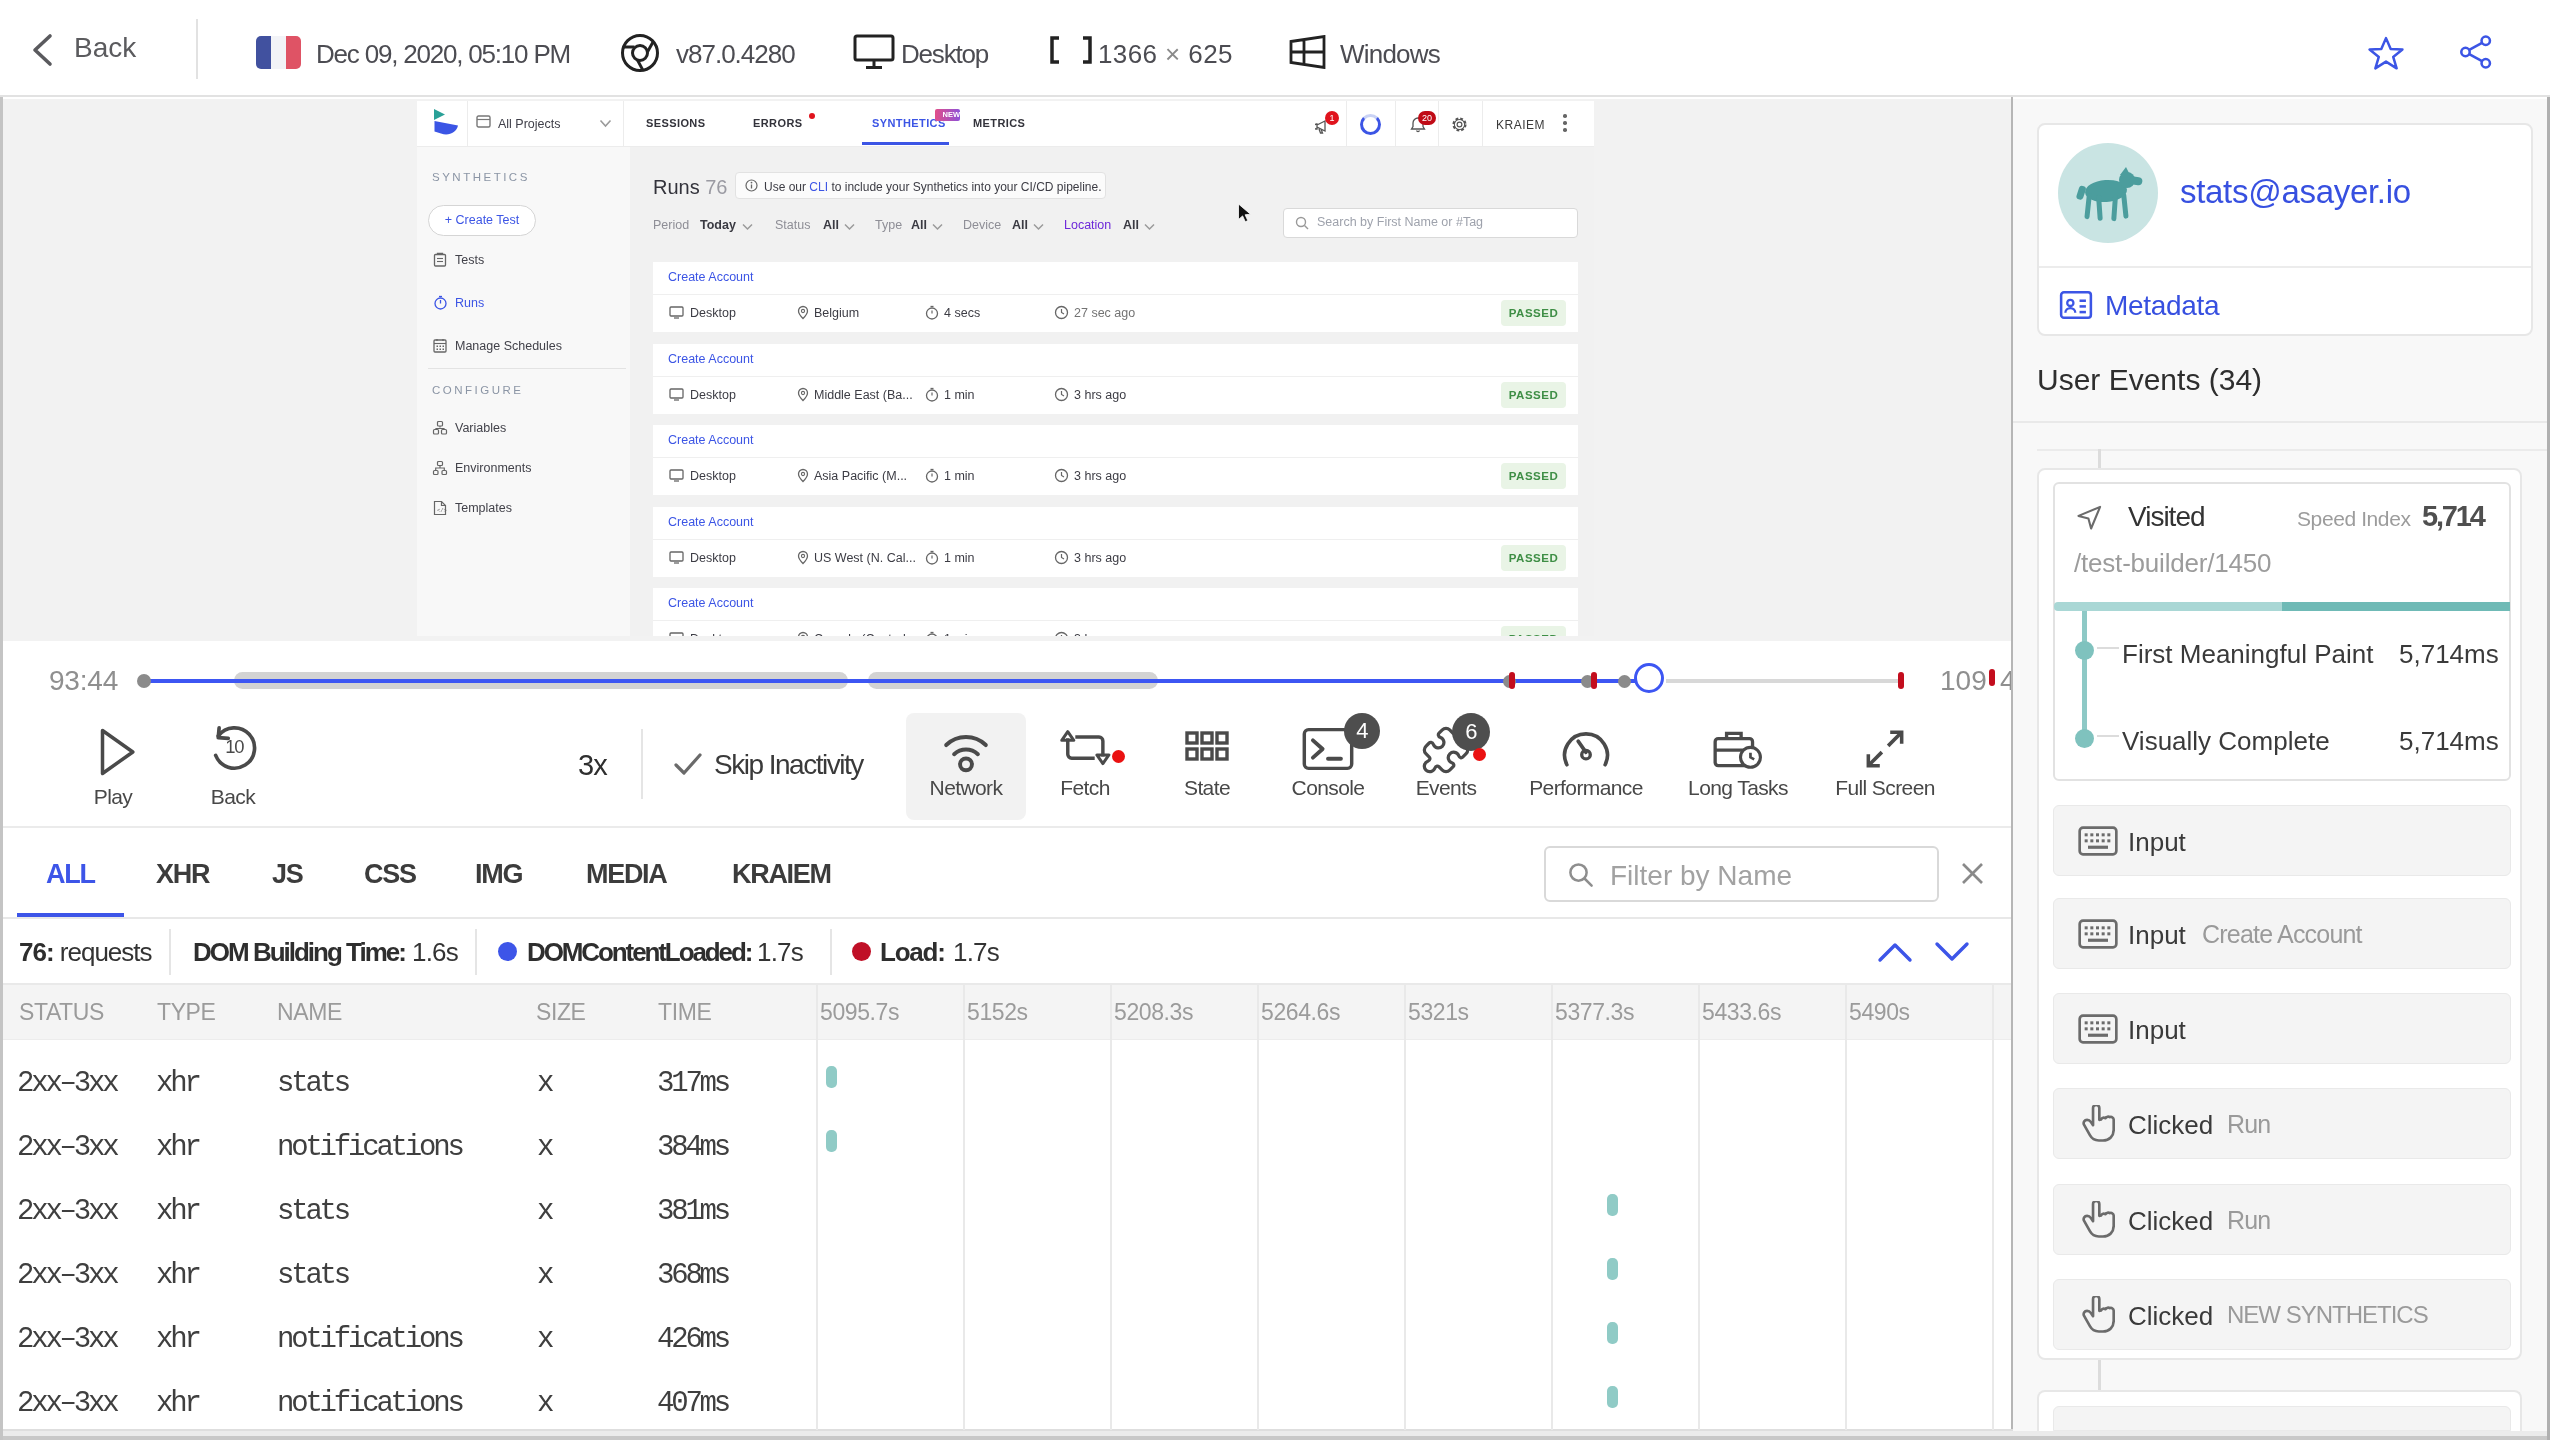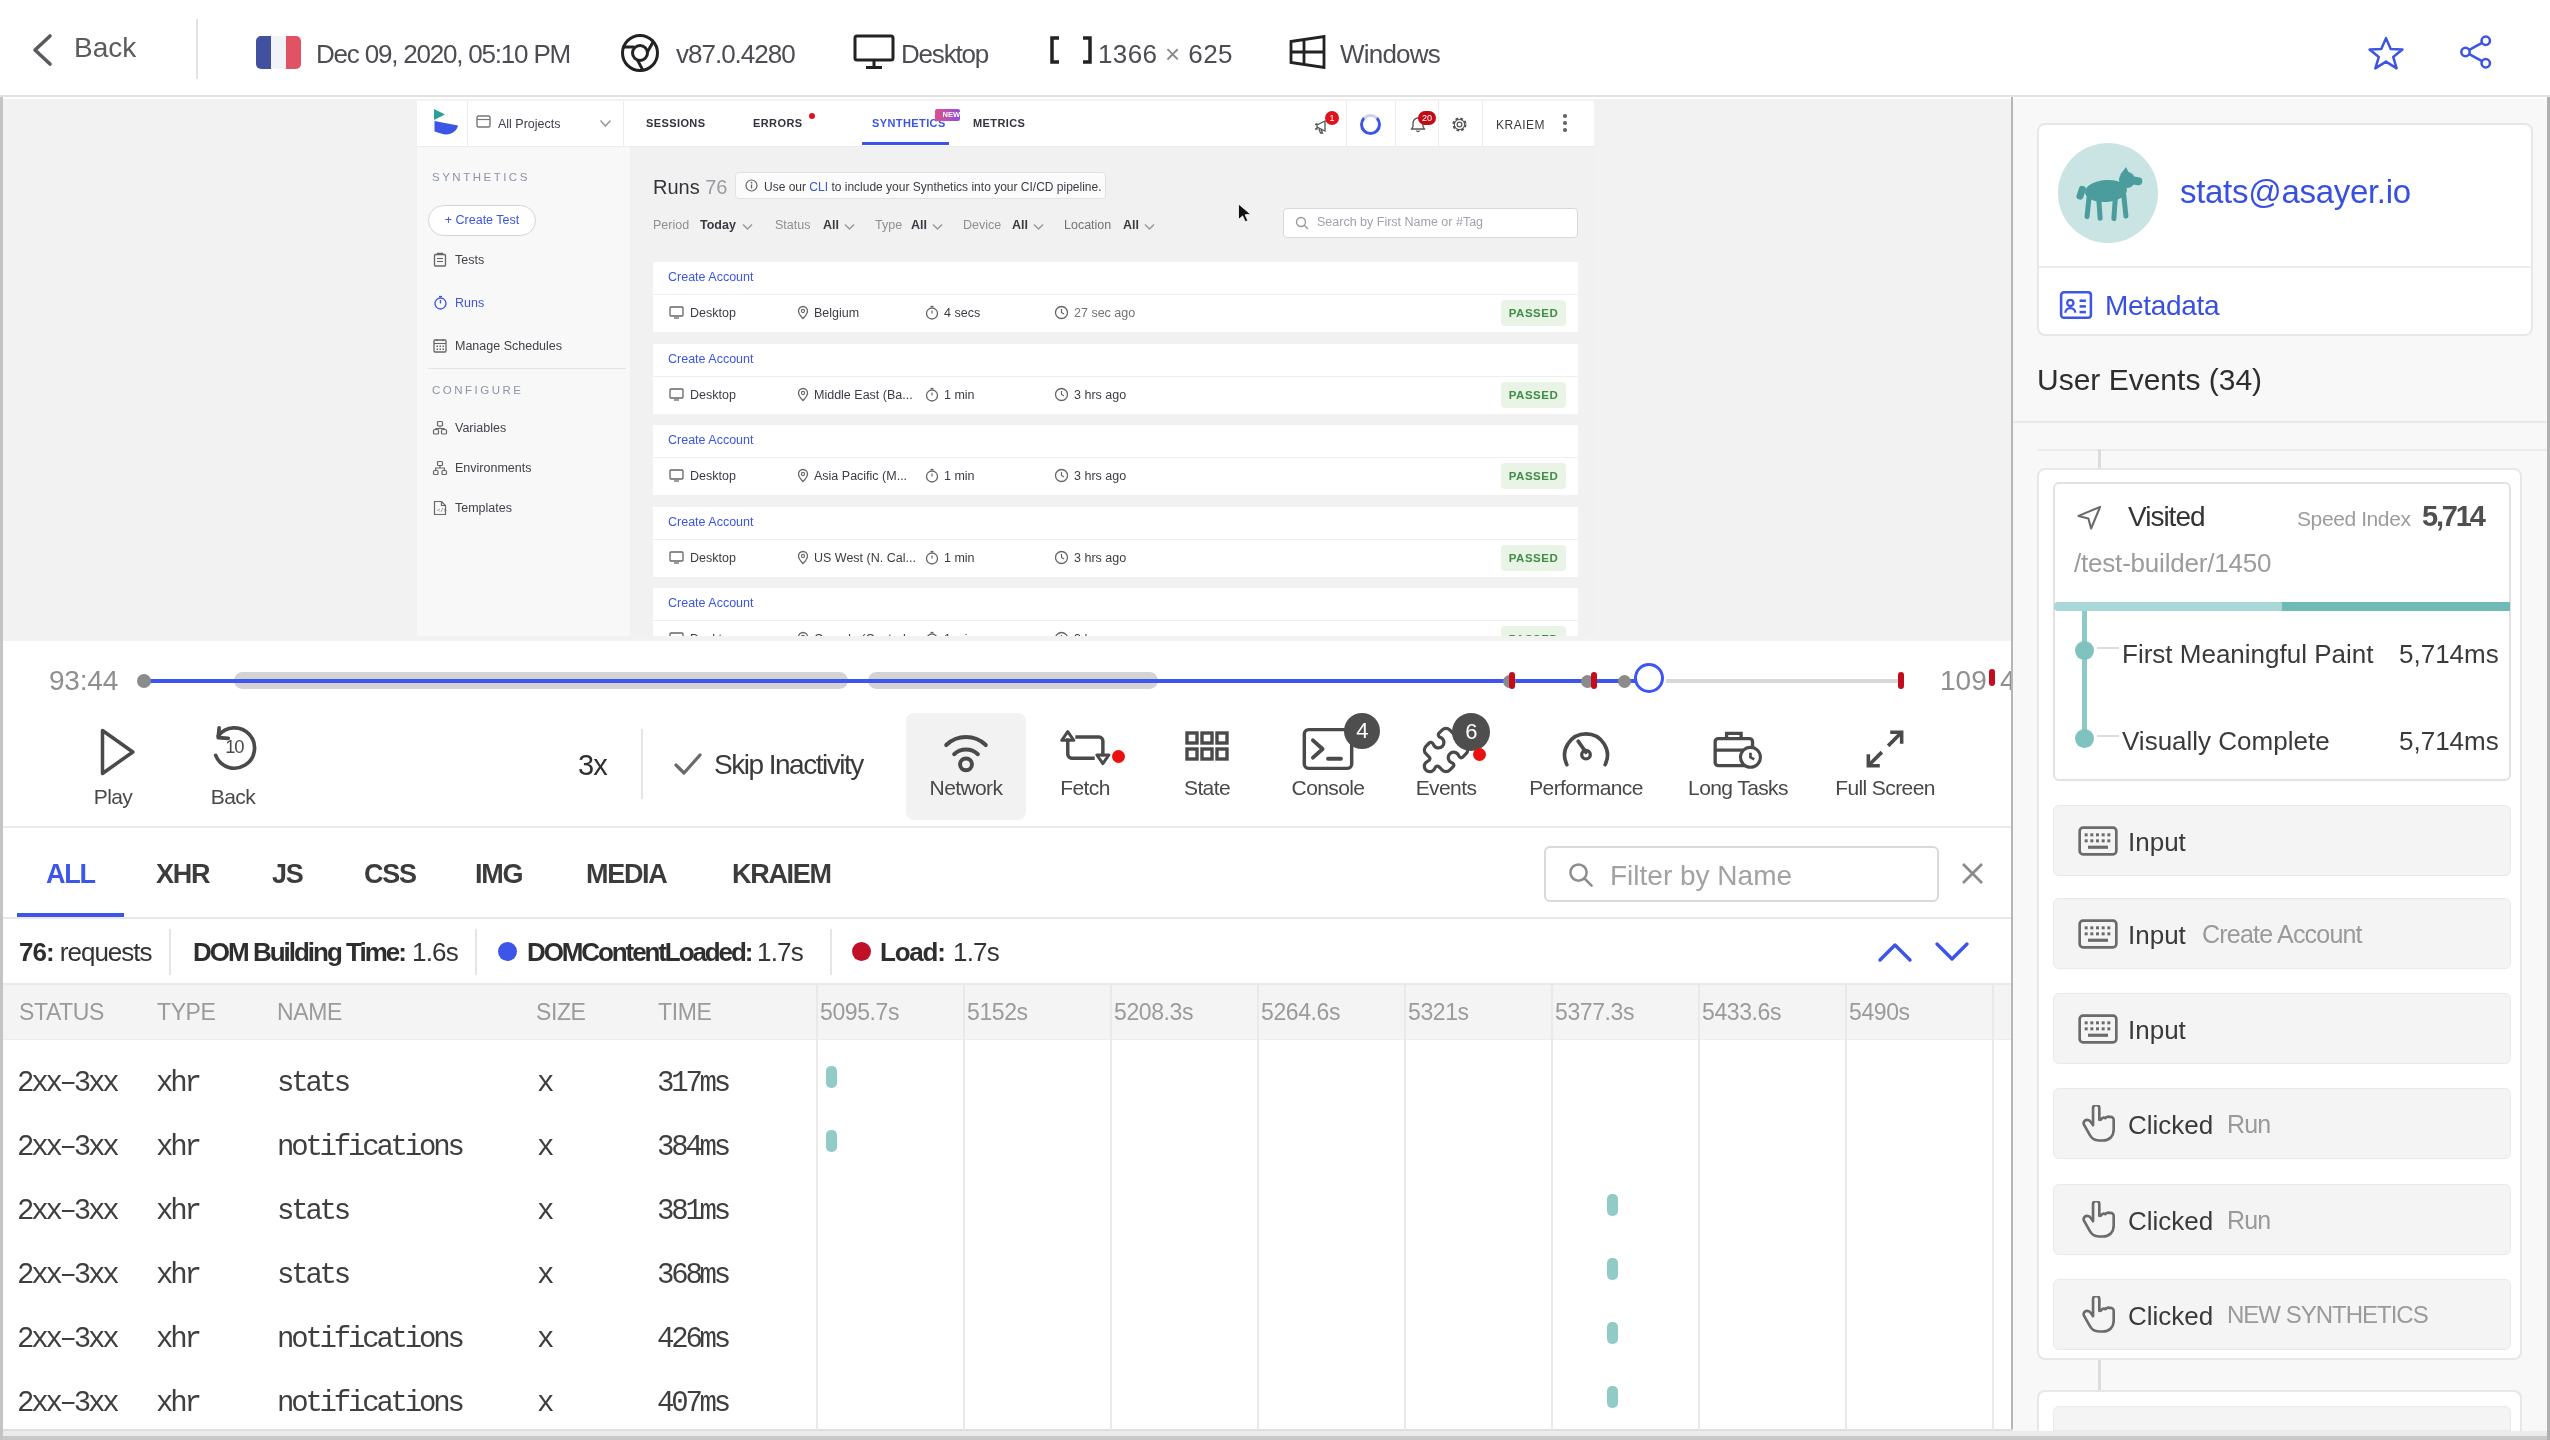--- a/index.html
+++ b/index.html
@@ -172,21 +172,21 @@
   <div class="abs" style="left:458px;top:117px;font-size:12.5px;color:#8e8e96">Type</div>
   <div class="abs" style="left:494px;top:117px;font-size:12.5px;font-weight:bold;color:#3a3a42">All</div>
   <svg class="abs" style="left:515px;top:122px" width="11" height="8" viewBox="0 0 11 8">
         <polyline points="1,1.5 5.5,6 10,1.5" fill="none" stroke="#9a9a9a" stroke-width="1.5"></polyline>
       </svg>
   <div class="abs" style="left:546px;top:117px;font-size:12.5px;color:#8e8e96">Device</div>
   <div class="abs" style="left:595px;top:117px;font-size:12.5px;font-weight:bold;color:#3a3a42">All</div>
   <svg class="abs" style="left:616px;top:122px" width="11" height="8" viewBox="0 0 11 8">
         <polyline points="1,1.5 5.5,6 10,1.5" fill="none" stroke="#9a9a9a" stroke-width="1.5"></polyline>
       </svg>
-  <div class="abs" style="left:647px;top:117px;font-size:12.5px;color:#737373">Location</div>
+  <div class="abs" style="left:647px;top:117px;font-size:12.5px;color:#6d28d9">Location</div>
   <div class="abs" style="left:706px;top:117px;font-size:12.5px;font-weight:bold;color:#3a3a42">All</div>
   <svg class="abs" style="left:727px;top:122px" width="11" height="8" viewBox="0 0 11 8">
         <polyline points="1,1.5 5.5,6 10,1.5" fill="none" stroke="#9a9a9a" stroke-width="1.5"></polyline>
       </svg>
   <div class="abs" style="left:866px;top:107px;width:295px;height:30px;border:1px solid #d9d9d9;border-radius:4px;background:#fff"></div>
   <svg class="abs" style="left:878px;top:115px" width="14" height="14" viewBox="0 0 14 14">
         <circle cx="6" cy="6" r="4.5" fill="none" stroke="#999" stroke-width="1.4"></circle>
         <line x1="9.5" y1="9.5" x2="13" y2="13" stroke="#999" stroke-width="1.4"></line>
       </svg>
   <div class="abs" style="left:900px;top:114px;font-size:12.5px;color:#9ea2ac">Search by First Name or #Tag</div>

